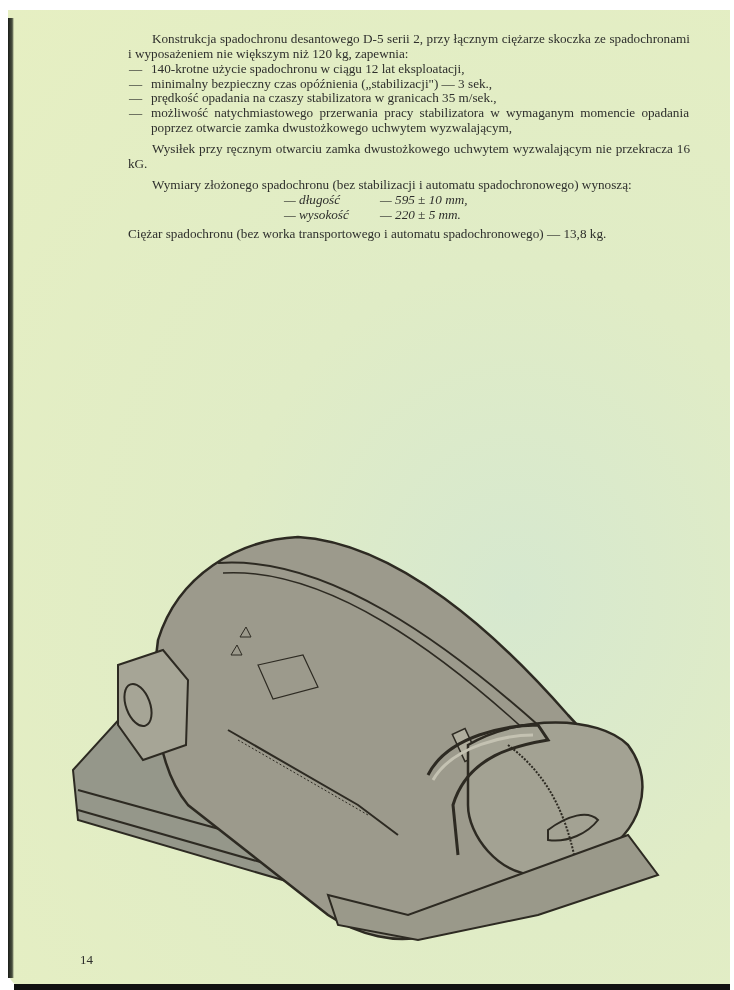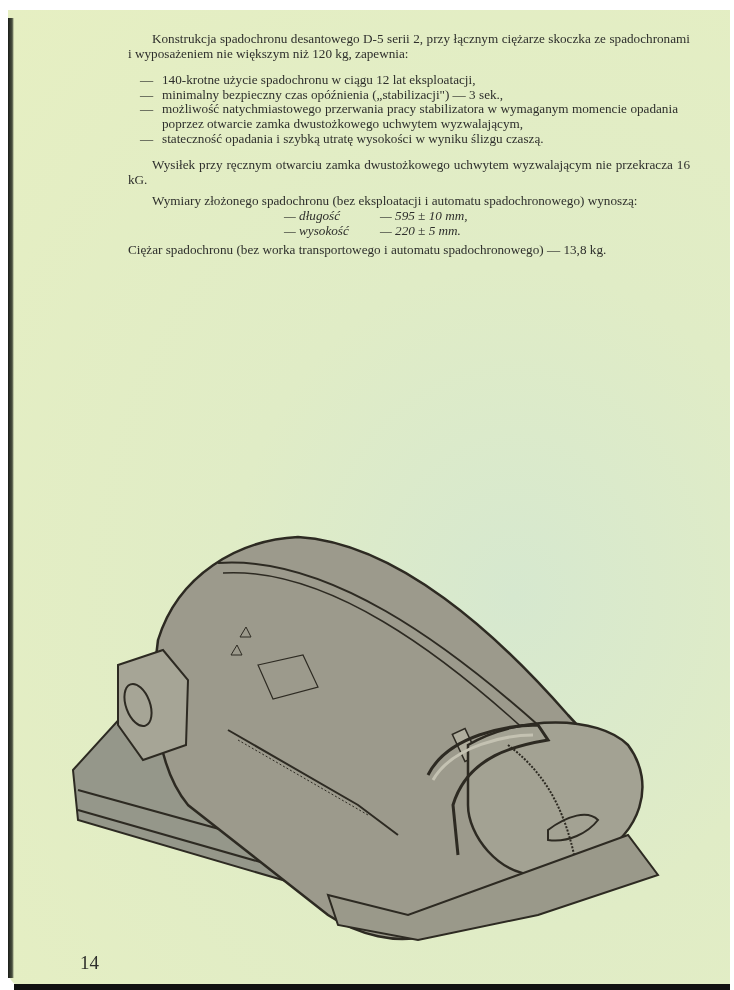--- a/index.html
+++ b/index.html
@@ -20,53 +20,53 @@
   .bottom-bar {
     position: absolute; left: 14px; top: 984px; width: 716px; height: 6px; background: #111;
   }
   .text-block {
     position: absolute; left: 120px; top: 22px; width: 562px;
     color: #2e2f2c; font-size: 13.2px; line-height: 14.6px;
   }
   .para { margin: 0; text-indent: 24px; text-align: justify; }
   .para.noindent { text-indent: 0; }
   .para.gap { margin-top: 7px; }
-  ul.dash { list-style: none; margin: 12px; padding: 0; }
+  ul.dash { list-style: none; margin: 1px; padding: 0; }
   ul.dash li { position: relative; padding-left: 22px; text-align: justify; }
   ul.dash li::before { content: "—"; position: absolute; left: 0; }
   .dims { margin: 0 0 5px 156px; padding: 0; list-style: none; }
   .dims li { display: flex; font-style: italic; }
   .dims .dl { width: 96px; }
   .dims .dl::before { content: "— "; }
   .dims .dv::before { content: "— "; }
   .figure {
     position: absolute; left: 60px; top: 505px; width: 600px; height: 430px;
   }
   .page-number {
-    position: absolute; left: 72px; top: 942px; font-size: 19px; color: #2e2f2c; text-align: center;
+    position: absolute; left: 72px; top: 942px; font-size: 13px; color: #2e2f2c; text-align: center;
   }
 </style>
 </head>
 <body>
 
 <div class="page">
   <div class="spine"></div>
 
   <div class="text-block">
     <p class="para">Konstrukcja spadochronu desantowego D-5 serii 2, przy łącznym ciężarze skoczka ze spadochronami i wyposażeniem nie większym niż 120 kg, zapewnia:</p>
 
     <ul class="dash">
       <li>140-krotne użycie spadochronu w ciągu 12 lat eksploatacji,</li>
       <li>minimalny bezpieczny czas opóźnienia („stabilizacji") — 3 sek.,</li>
+      <li>prędkość opadania na czaszy stabilizatora w granicach 35 m/sek.,</li>
       <li>możliwość natychmiastowego przerwania pracy stabilizatora w wymaganym momencie opadania poprzez otwarcie zamka dwustożkowego uchwytem wyzwalającym,</li>
-      <li>stateczność opadania i szybką utratę wysokości w wyniku ślizgu czaszą.</li>
     </ul>
 
     <p class="para gap">Wysiłek przy ręcznym otwarciu zamka dwustożkowego uchwytem wyzwalającym nie przekracza 16 kG.</p>
-    <p class="para gap">Wymiary złożonego spadochronu (bez eksploatacji i automatu spadochronowego) wynoszą:</p>
+    <p class="para gap">Wymiary złożonego spadochronu (bez stabilizacji i automatu spadochronowego) wynoszą:</p>
 
     <ul class="dims">
       <li>
         <span class="dl">długość</span>
         <span class="dv">595 ± 10 mm,</span>
       </li>
       <li>
         <span class="dl">wysokość</span>
         <span class="dv">220 ± 5 mm.</span>
       </li>

